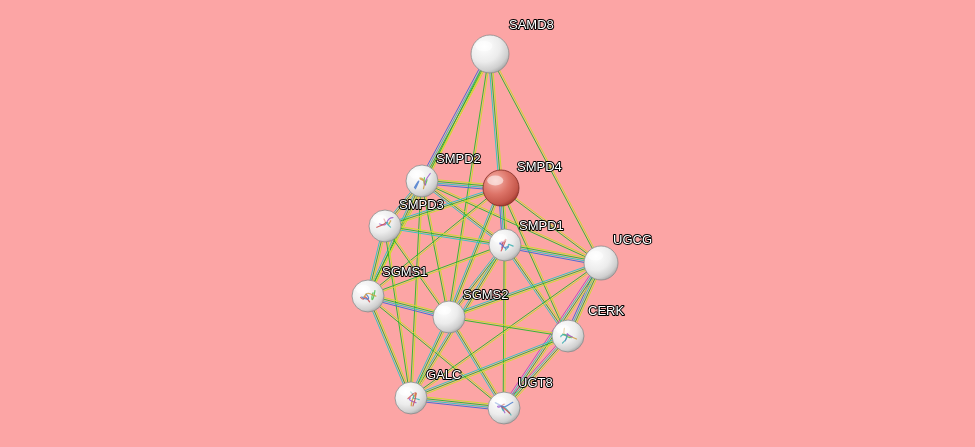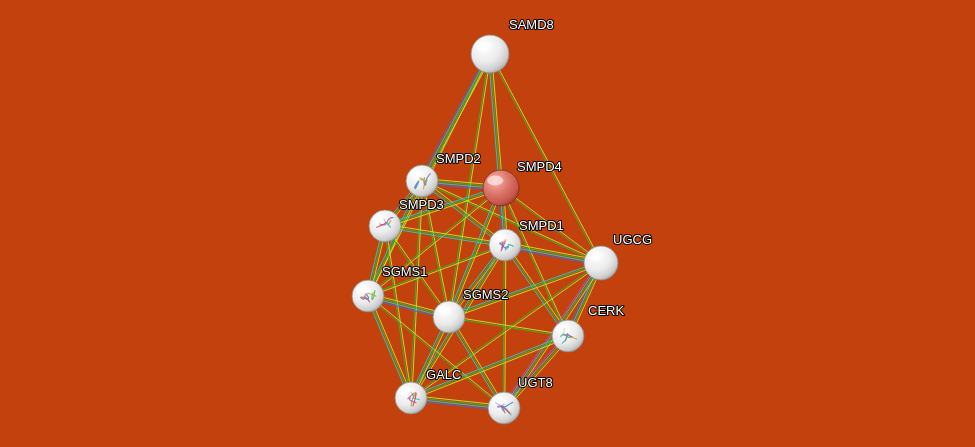--- a/index.html
+++ b/index.html
@@ -4,21 +4,21 @@
 <style>
   html, body {
     margin: 0;
     padding: 0;
     background: #000000;
   }
   .stage {
     position: relative;
     width: 975px;
     height: 447px;
-    background: #c2410c;
+    background: #fca5a5;
     overflow: hidden;
     font-family: "Liberation Sans", sans-serif;
   }
   svg { display: block; }
   .node-label {
     font-family: "Liberation Sans", sans-serif;
     font-size: 13px;
     fill: #ffffff;
     paint-order: stroke;
     stroke: #000000;

